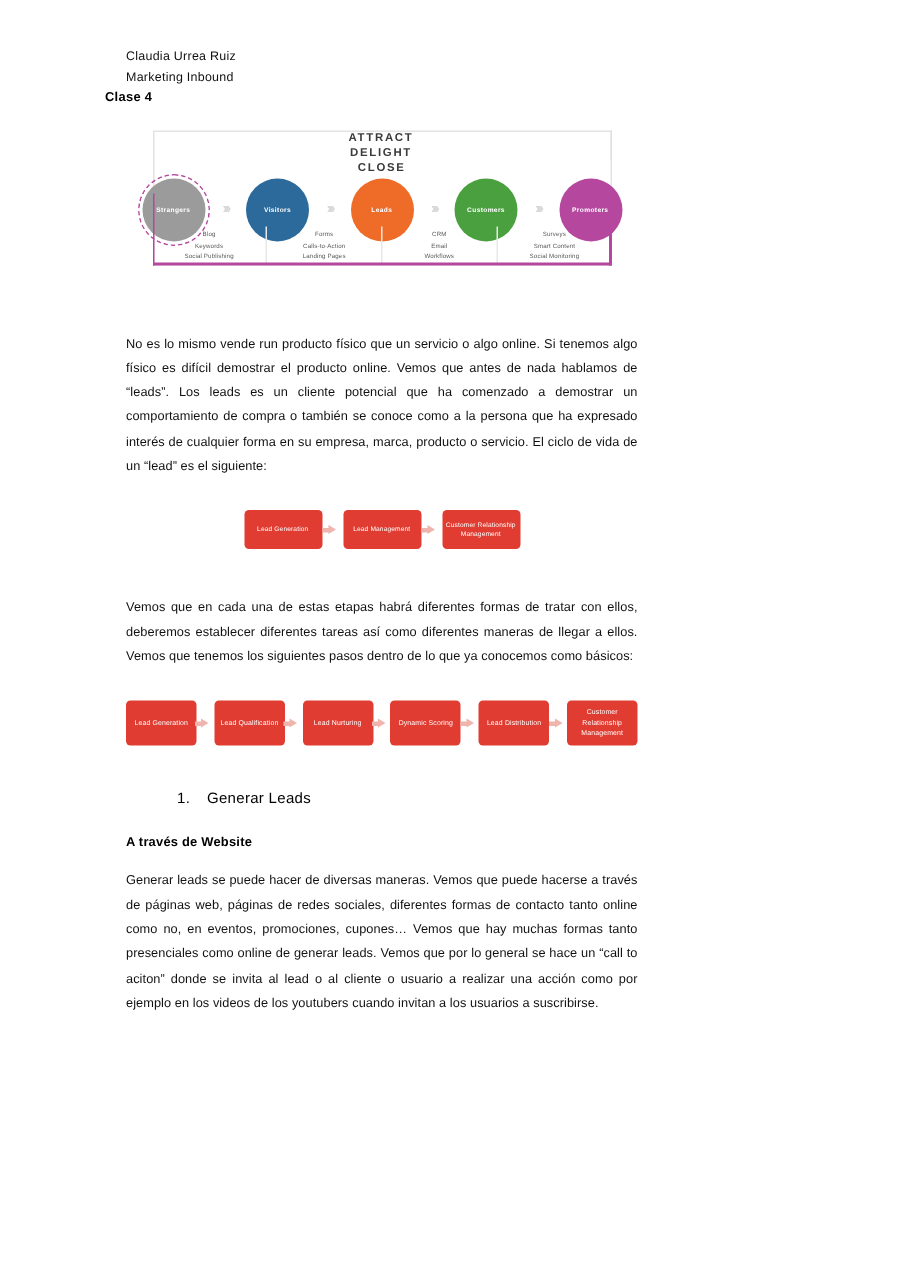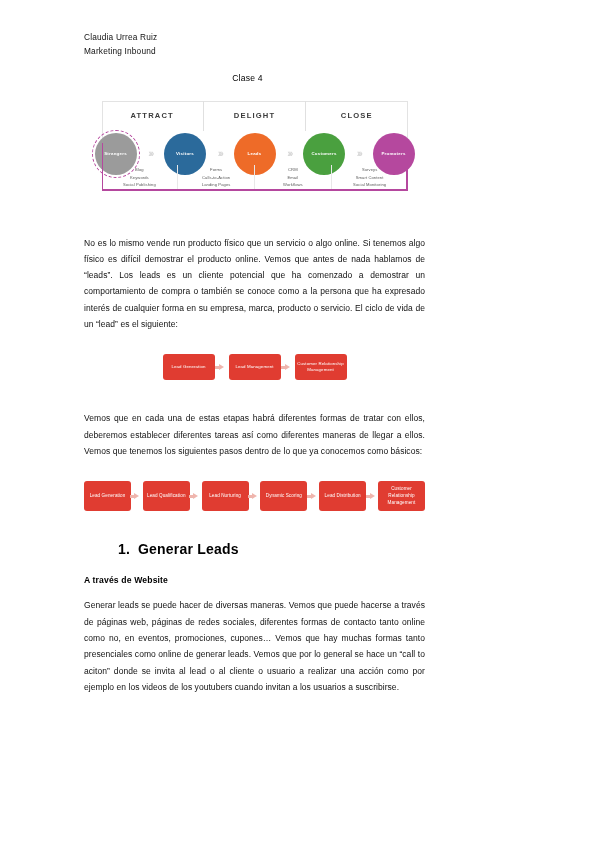--- a/index.html
+++ b/index.html
@@ -24,25 +24,23 @@
   }
 
   
   .doc-header {
     font-size: 8.3px;
     line-height: 1.72;
     letter-spacing: 0.18px;
     color: #111;
   }
   .clase-title {
-    text-align: center;
-    font-weight: normal;
+    font-weight: bold;
     font-size: 8.6px;
     letter-spacing: 0.2px;
-    margin-top: 14px;
     margin-left: -14px;
   }
 
   
   p.body-text {
     font-size: 8.5px;
     line-height: 1.92;
     text-align: justify;
     margin: 0;
     letter-spacing: 0.05px;
@@ -71,20 +69,21 @@
     box-sizing: border-box;
   }
   .stage-headers {
     position: absolute;
     left: 8px;
     right: 8px;
     top: 0;
     height: 30px;
     display: flex;
     box-sizing: border-box;
+    flex-direction: column;
   }
   .stage-head {
     flex: 1;
     display: flex;
     align-items: center;
     justify-content: center;
     font-size: 7.6px;
     font-weight: bold;
     letter-spacing: 1.15px;
     color: #3b3b3b;
@@ -252,22 +251,22 @@
     top: -1.7px;
     width: 5px;
     height: 3.4px;
     background: #efb5ad;
   }
 
   
   .numbered {
     margin: 0;
     padding-left: 34px;
-    font-size: 14px;
-    font-weight: bold;
+    font-size: 10px;
+    font-weight: normal;
     letter-spacing: 0.2px;
   }
   .numbered .num { display: inline-block; width: 20px; }
   .subhead {
     font-size: 8.6px;
     font-weight: bold;
     letter-spacing: 0.15px;
     margin: 0;
   }
   .sp-18 { height: 18px; }

